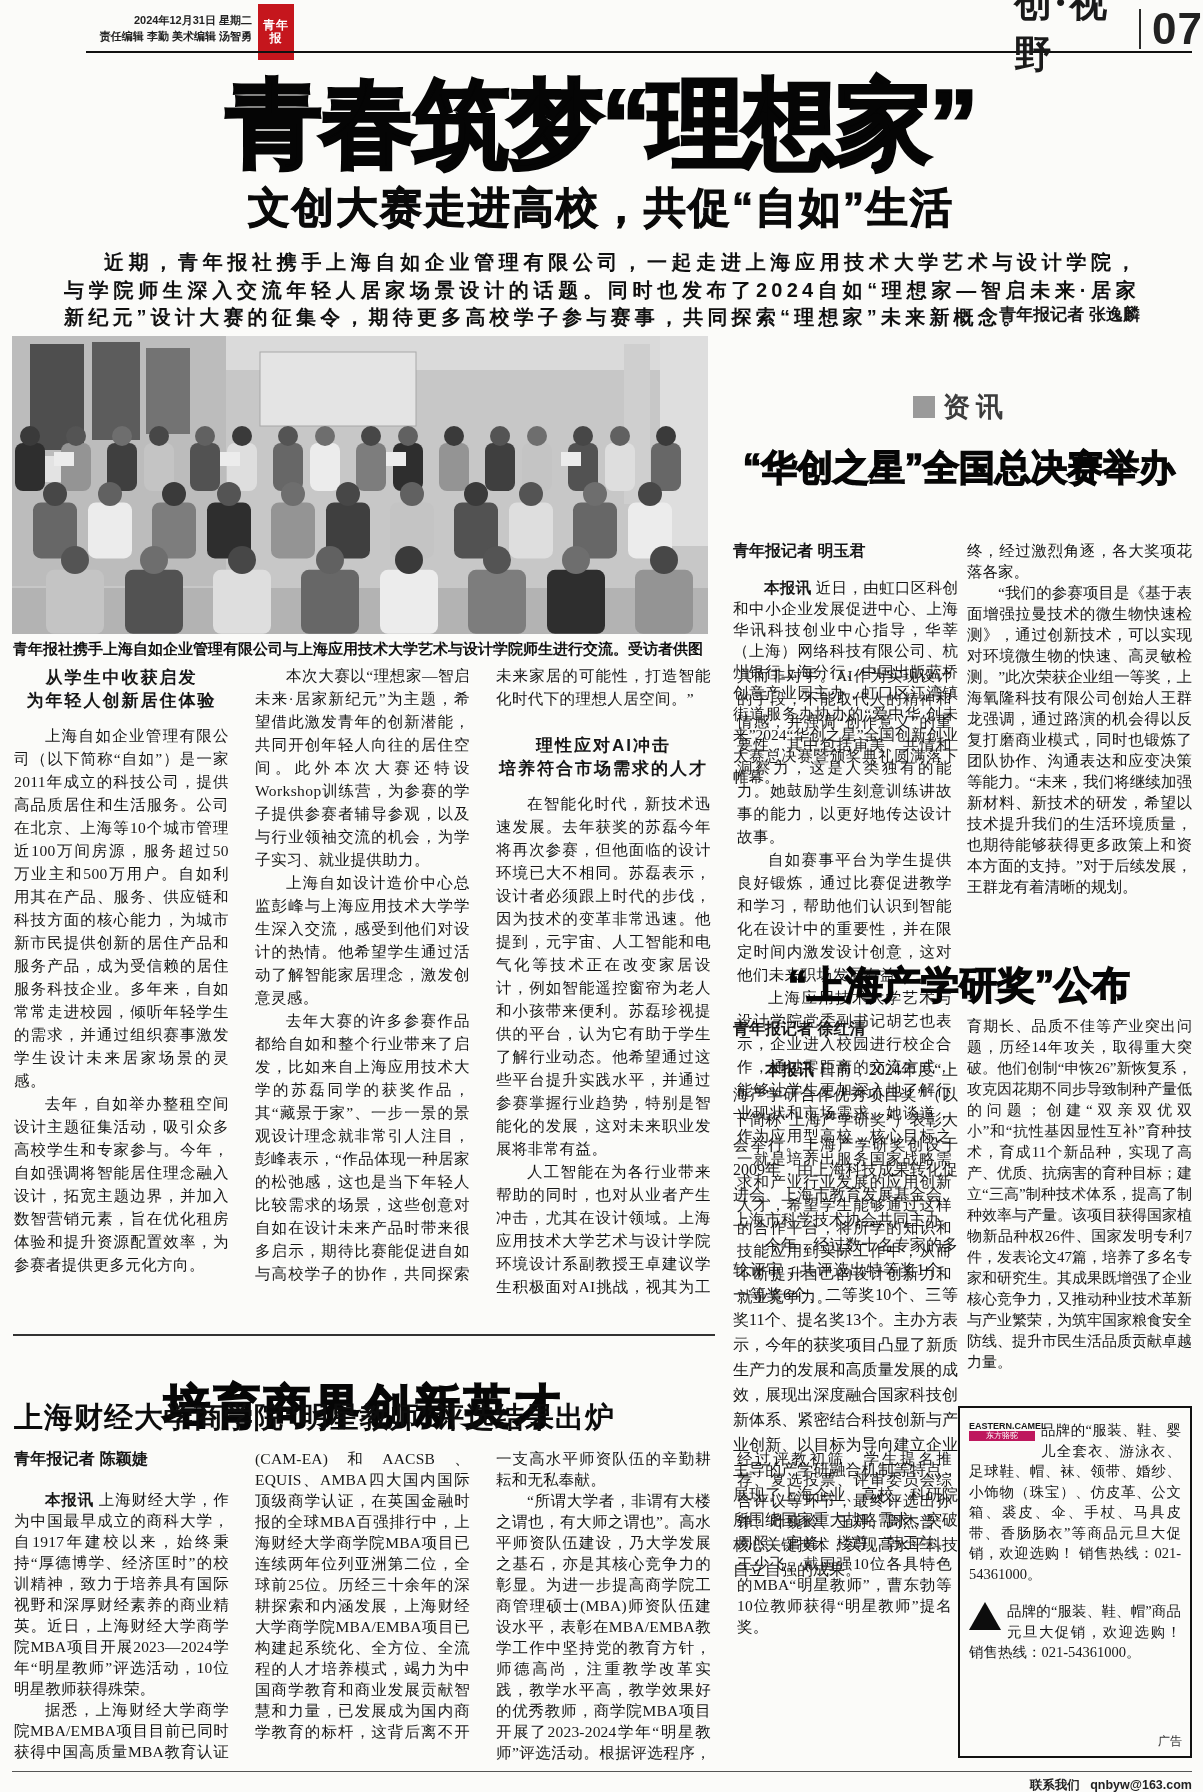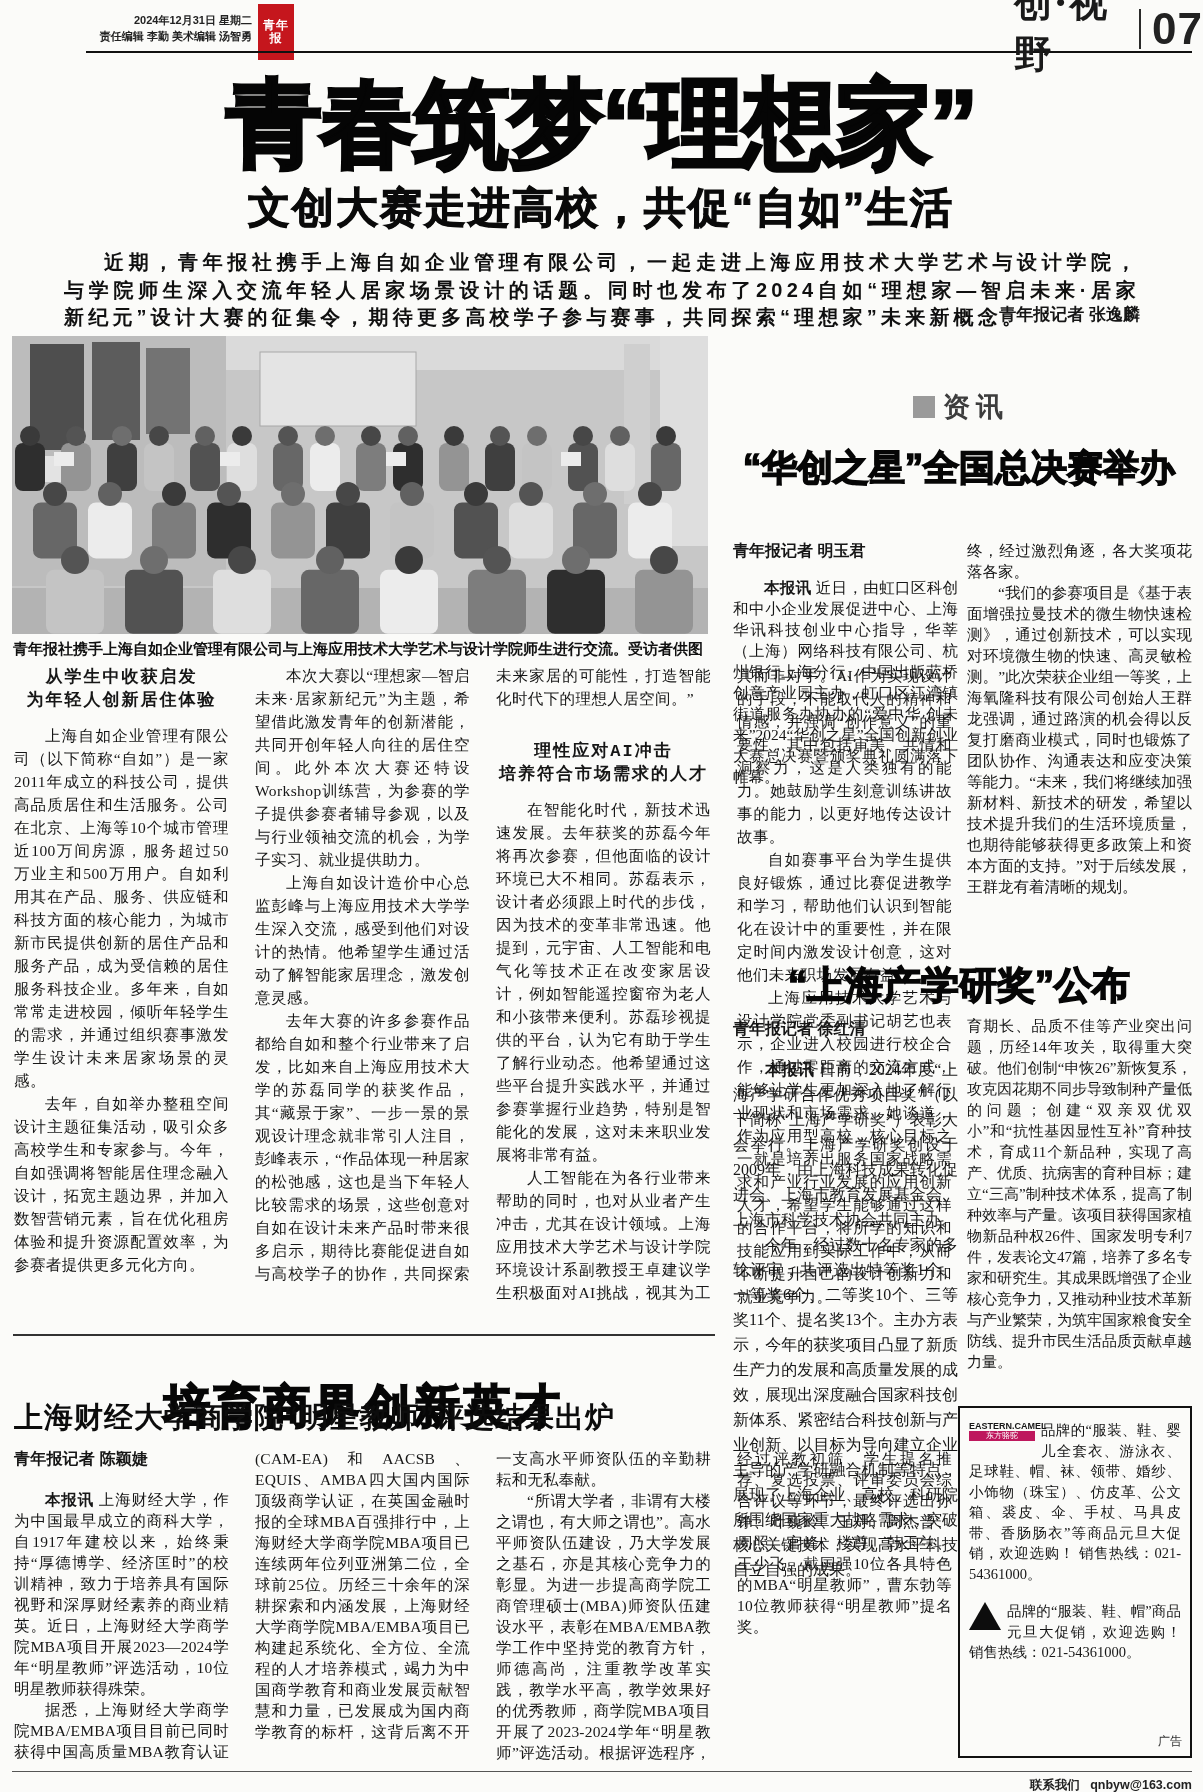--- a/index.html
+++ b/index.html
@@ -33,22 +33,22 @@
   
   .photo{left:12px;top:336px;width:696px;height:298px;background:#c9c9c9;}
   .caption{left:13px;top:640px;width:695px;display:flex;
            font-size:15px;font-weight:bold;color:#111;}
 
   
   .cols3{column-count:3;column-gap:26px;column-fill:auto;}
   .story-cols{left:14px;top:664px;width:697px;height:656px;font-size:15.5px;line-height:23px;
               letter-spacing:0.4px;text-align:justify;font-family:"Liberation Serif",serif;}
   .np-h3{font-weight:bold;text-align:center;font-size:17px;line-height:23px;margin:2px 0 12px;
-         letter-spacing:2px;break-inside:avoid;font-family:Liberation Mono, monospace;}
-  .np-h3.later{margin-top:30px;}
+         letter-spacing:2px;break-inside:avoid;font-family:Liberation Sans, sans-serif;}
+  .np-h3.later{margin-top:24px;}
   .body-p{margin:0;text-indent:2em;}
   .body-p b{font-family:"Liberation Sans",sans-serif;}
   .noind{text-indent:0;}
 
   .hdiv{left:13px;top:1334px;width:702px;height:2px;background:#333;}
 
   
   .biz-title{left:14px;top:1342px;width:700px;text-align:center;font-size:46px;font-weight:900;
              letter-spacing:4px;color:#060606;margin-top:34px;-webkit-text-stroke:2px #060606;}
   .biz-subtitle{left:14px;top:1398px;width:700px;text-align:left;font-size:29px;font-weight:bold;

